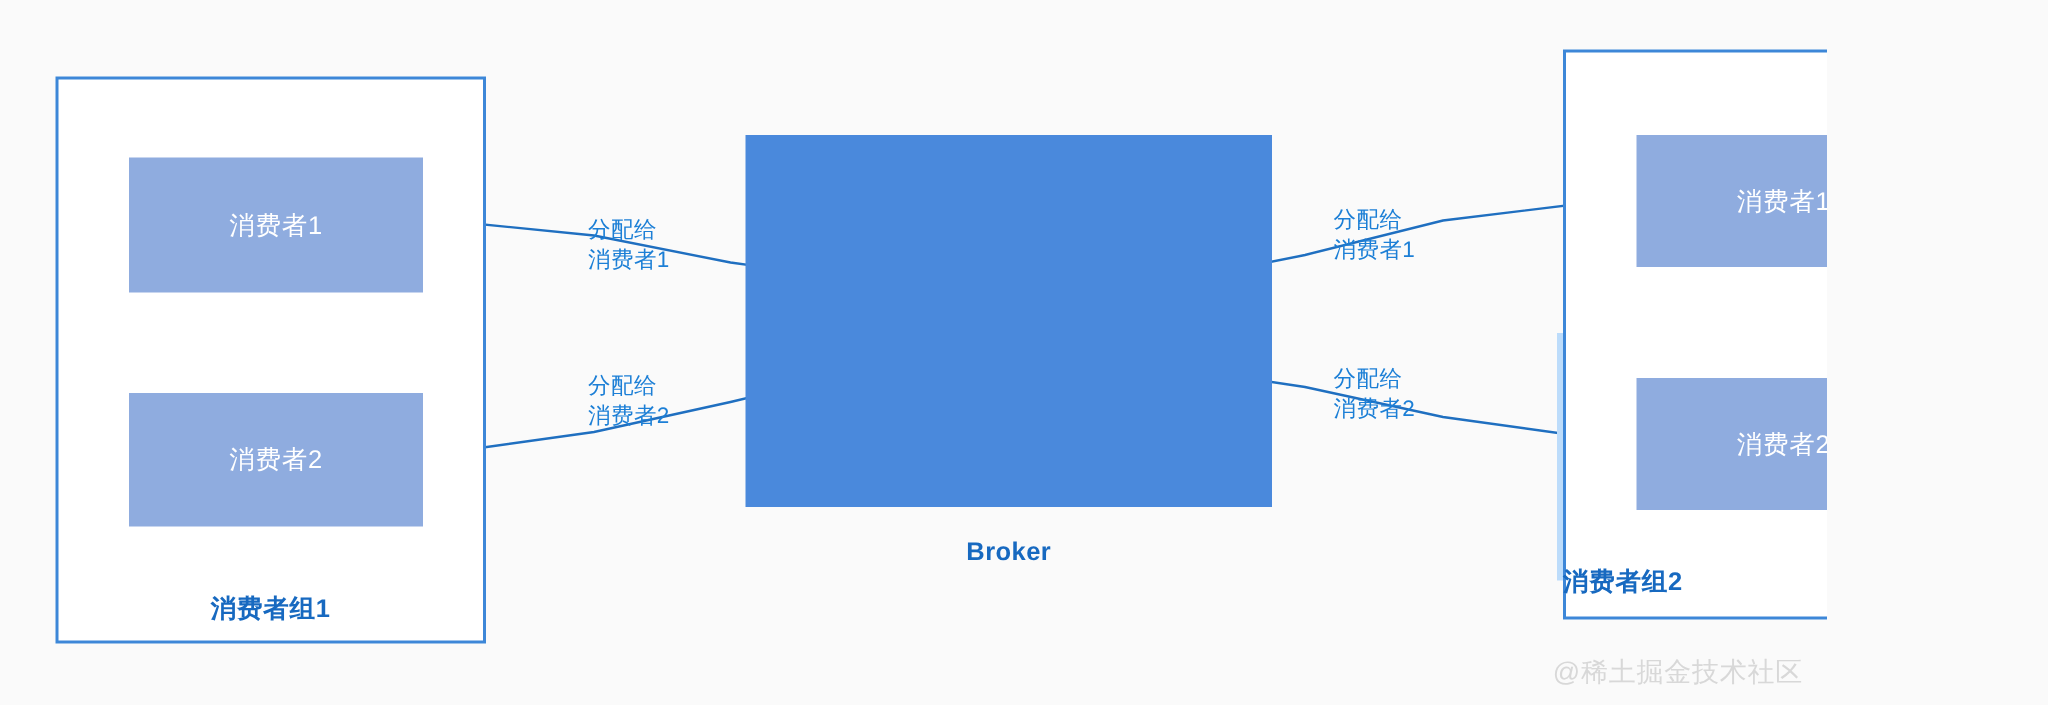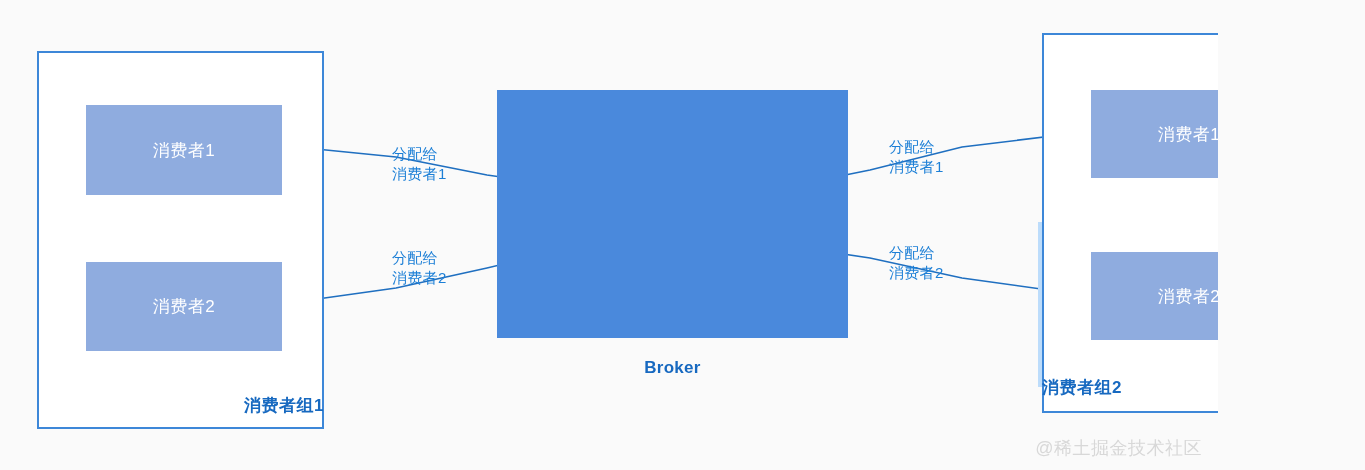--- a/index.html
+++ b/index.html
@@ -44,21 +44,21 @@
 
   
   .group-caption {
     position: absolute;
     color: #1769c0;
     font-size: 17px;
     font-weight: bold;
     letter-spacing: 0.5px;
     white-space: nowrap;
   }
-  #caption-left  { left: 37px;   top: 394px; width: 287px; text-align: right; }
+  #caption-left  { left: 37px;   top: 394px; width: 287px; text-align: center; }
   #caption-right { left: 1042px; top: 376px; width: 284px; }
 
   
   #broker-box {
     position: absolute;
     left: 497px; top: 90px;
     width: 351px; height: 248px;
     background: #4a89dc;
   }
   #broker-caption {

